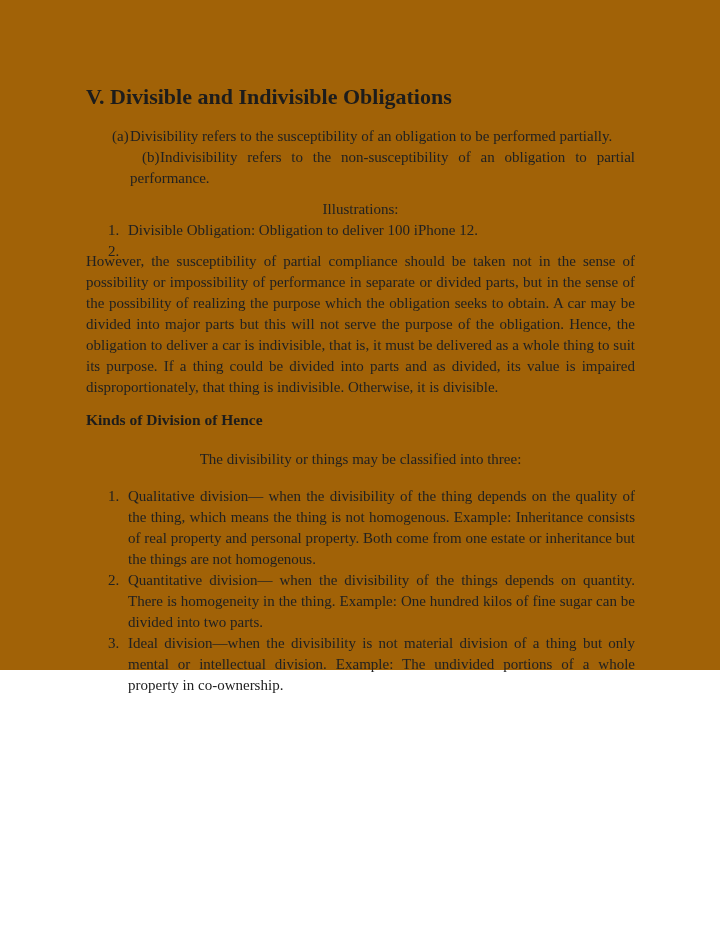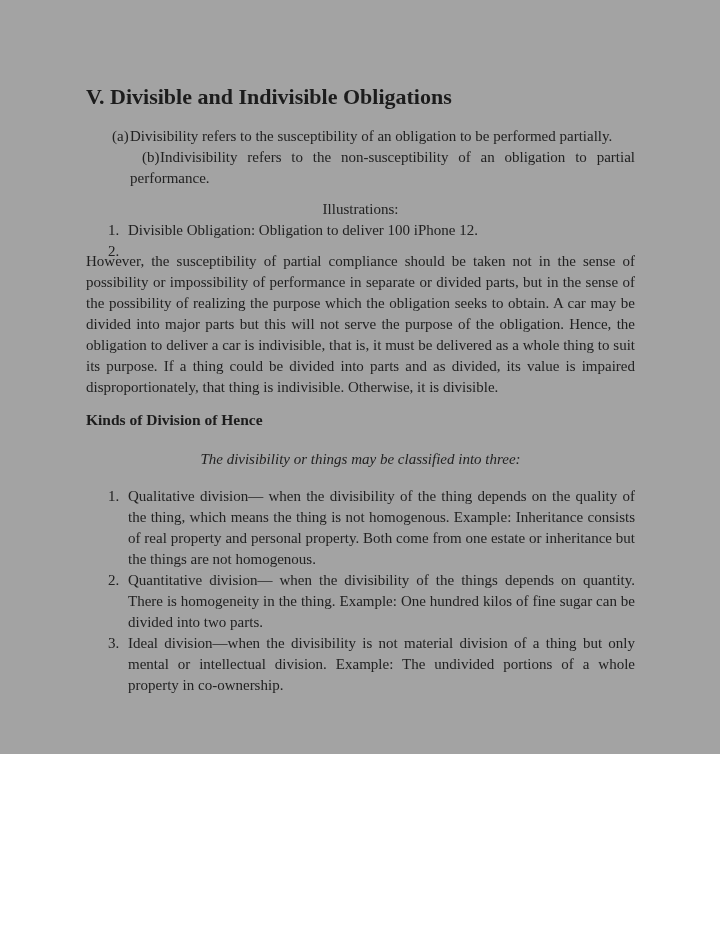--- a/index.html
+++ b/index.html
@@ -10,23 +10,23 @@
   body {
     width: 720px;
     height: 931px;
     font-family: "Liberation Serif", "DejaVu Serif", serif;
     color: #212121;
     overflow: hidden;
   }
   .page {
     box-sizing: border-box;
     width: 720px;
-    height: 754px;
+    height: 670px;
     padding: 84px 85px 0 86px;
-    background: #a3a3a3;
+    background: #a16207;
   }
   .doc-title {
     font-size: 22px;
     line-height: 26px;
     font-weight: bold;
     margin: 0 0 16px 0;
     color: #1c1c1c;
   }
   .section-heading {
     font-size: 15.5px;
@@ -82,21 +82,20 @@
     top: 0;
   }
   .illustrations {
     margin: 0 0 10px 0;
   }
   .truetest {
     margin: 0 0 0 0;
   }
   .kinds-intro {
     margin: 0 0 16px 0;
-    font-style: italic;
   }
 </style>
 </head>
 <body>
 
 <div class="page">
 
   <h1 class="doc-title">V. Divisible and Indivisible Obligations</h1>
 
 

